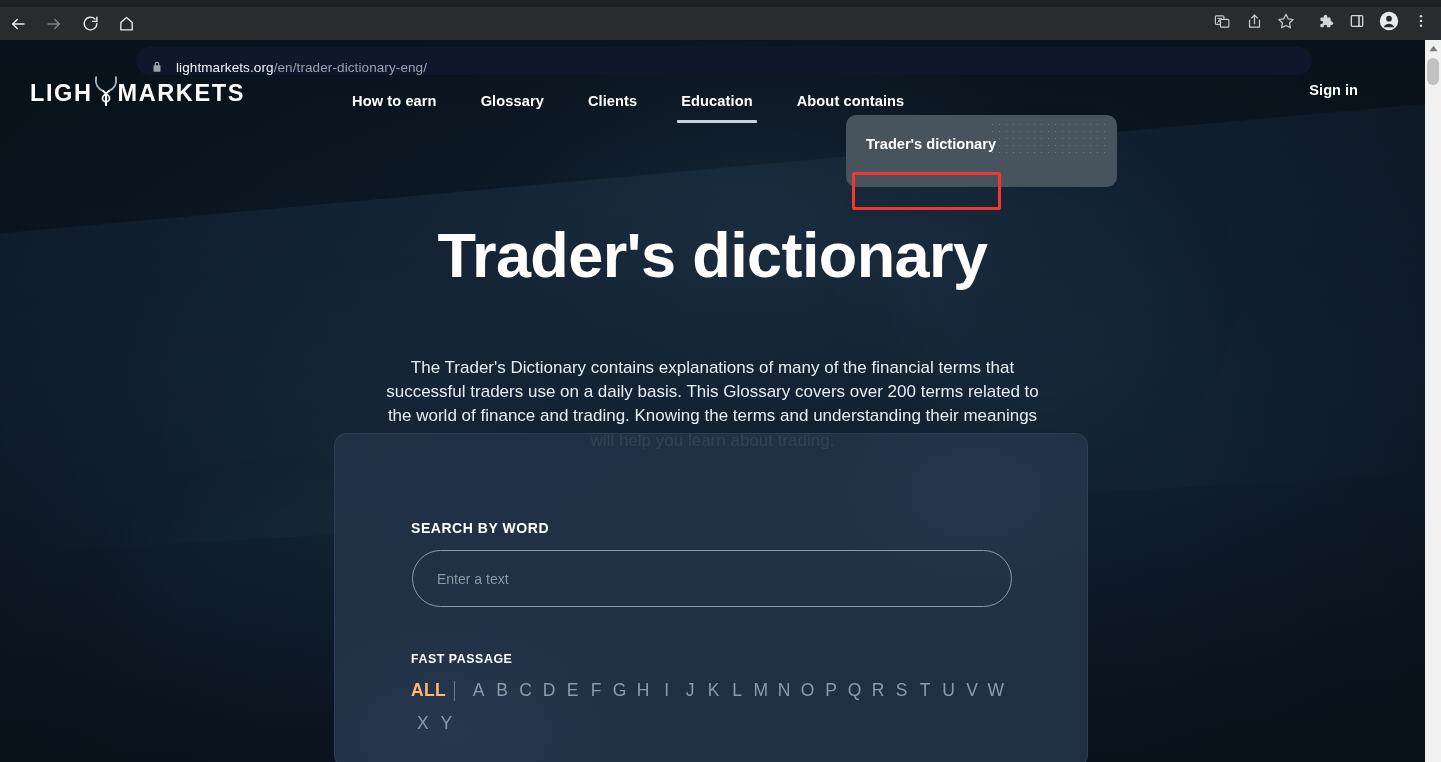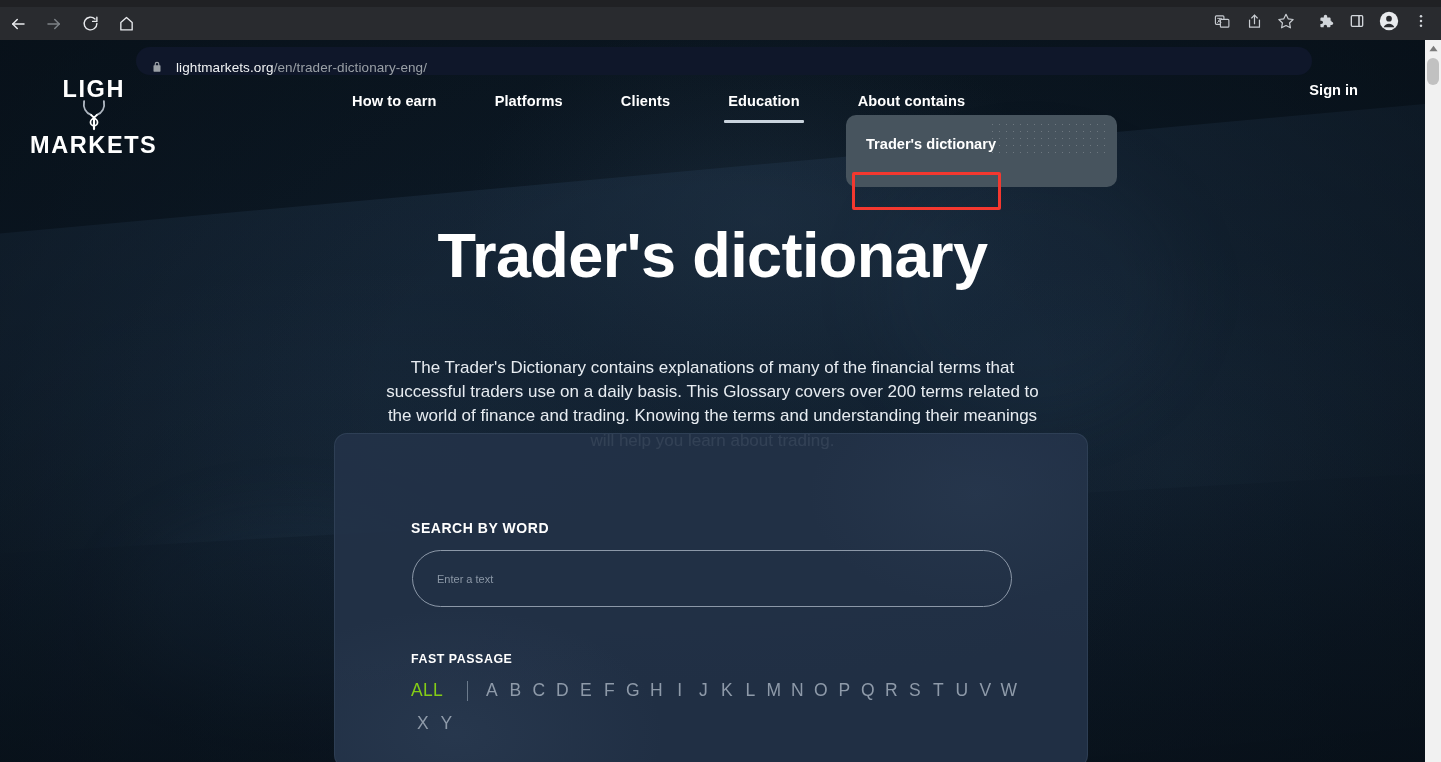--- a/index.html
+++ b/index.html
@@ -149,21 +149,20 @@
     z-index: 20;
   }
   #logo {
     position: absolute;
     left: 30px;
     top: 38px;
     display: flex;
     align-items: center;
     cursor: pointer;
     user-select: none;
-    flex-direction: column;
   }
   #logo-text-left, #logo-text-right {
     font-size: 23.5px;
     font-weight: 700;
     letter-spacing: 1.6px;
     color: #ffffff;
     line-height: 1;
   }
   #logo-mark {
     width: 26px; height: 32px;
@@ -171,21 +170,21 @@
     position: relative;
     top: -3px;
   }
 
   #main-nav {
     position: absolute;
     left: 352px;
     top: 45px;
     display: flex;
     align-items: flex-start;
-    gap: 14px;
+    gap: 0;
   }
   .nav-item {
     position: relative;
     padding: 8px 0;
     margin-right: 44px;
     font-size: 14.6px;
     font-weight: 700;
     color: #ffffff;
     cursor: pointer;
     white-space: nowrap;
@@ -341,21 +340,21 @@
   #search-input {
     position: absolute;
     left: 77px;
     top: 116px;
     width: 600px;
     height: 57px;
     border-radius: 29px;
     border: 1.3px solid #8c98a8;
     background: transparent;
     color: #f97316;
-    font-size: 11px;
+    font-size: 14px;
     font-family: "Liberation Sans", sans-serif;
     padding: 0 24px;
     outline: none;
   }
   #search-input::placeholder { color: #8b97a6; }
 
   #label-fast-passage {
     position: absolute;
     left: 76px;
     top: 218px;
@@ -368,25 +367,25 @@
     position: absolute;
     left: 76px;
     top: 240px;
     width: 610px;
     display: flex;
     flex-wrap: wrap;
     align-items: center;
   }
   #letter-all {
     font-size: 17.5px;
-    font-weight: 400;
-    color: #84cc16;
+    font-weight: 700;
+    color: #fdba74;
     cursor: pointer;
     padding: 4px 0;
-    margin-right: 24px;
+    margin-right: 8px;
     letter-spacing: 0.3px;
   }
   #alpha-divider {
     width: 1px;
     height: 20px;
     background: #6c7b8d;
     margin-right: 12px;
   }
   .letter {
     font-size: 17.5px;
@@ -581,21 +580,21 @@
         <path d="M13.2 20.8 L17 24.6 L20.8 20.8" stroke="#ffffff" stroke-width="2.4" stroke-linecap="round" stroke-linejoin="round"></path>
         <line x1="17" y1="24.6" x2="17" y2="39.5" stroke="#ffffff" stroke-width="2.8" stroke-linecap="round"></line>
         <circle cx="17" cy="30.5" r="4.6" stroke="#ffffff" stroke-width="2.3"></circle>
       </svg>
       <span id="logo-text-right">MARKETS</span>
     </div>
 
     <nav id="main-nav">
 
     <div class="nav-item">How to earn</div>
-        <div class="nav-item">Platforms</div>
+        <div class="nav-item">Glossary</div>
         <div class="nav-item">Clients</div>
         <div class="nav-item active">Education</div>
         <div class="nav-item">About contains</div>
       </nav>
 
     <div id="auth-area">
       <span id="sign-in-link">Sign in</span>
     </div>
   </div>
 

